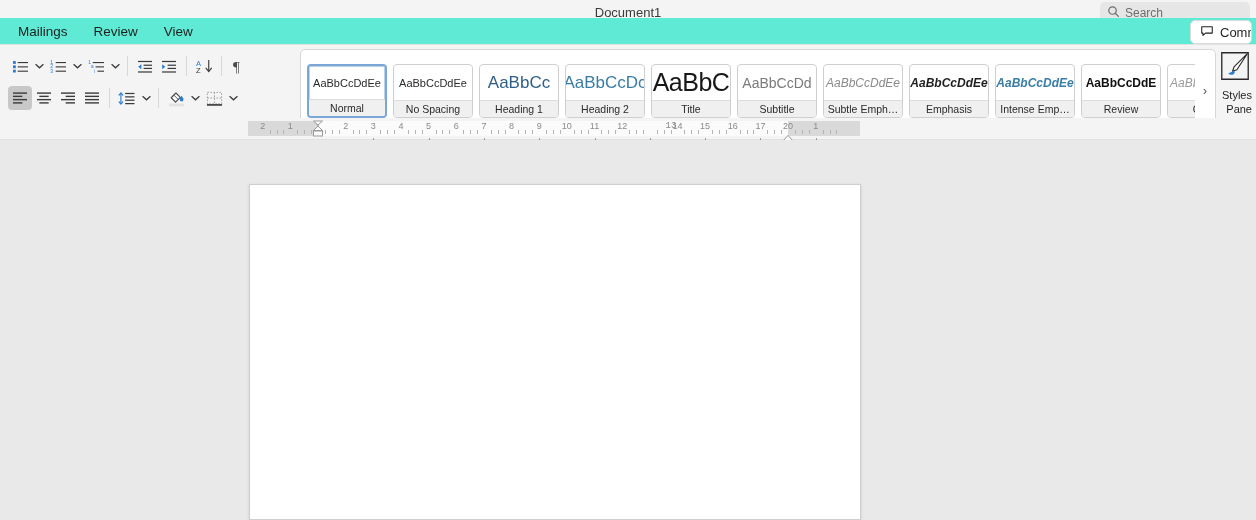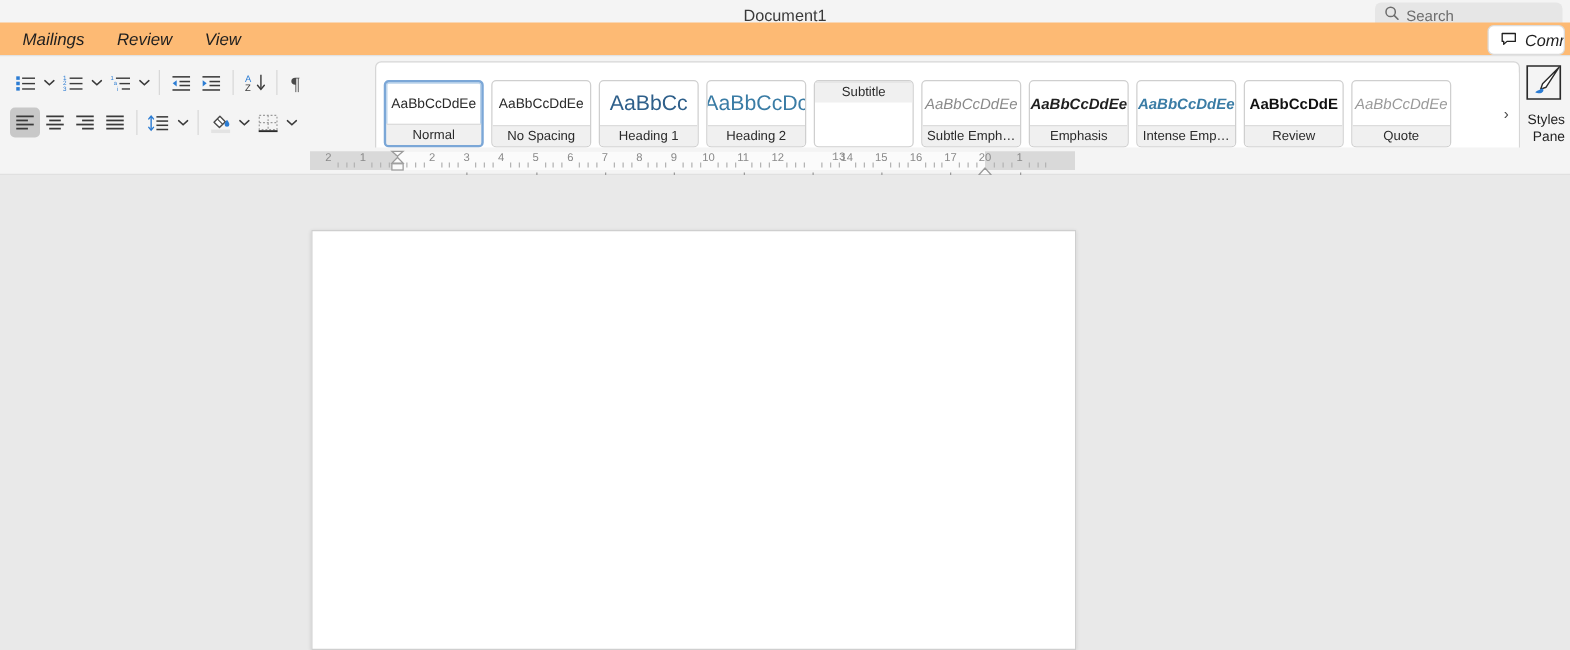--- a/index.html
+++ b/index.html
@@ -26,22 +26,21 @@
     position: absolute; right: 6px; top: -10px;
     width: 150px; height: 22px; border-radius: 5px;
     background: #e6e6e6; display: flex; align-items: center; gap: 5px;
     padding: 0 7px; overflow: hidden;
   }
   .search-chip .lbl { font-size: 12px; color: #6d6d6d; }
 
   
   .tabstrip {
     position: absolute; top: 18px; left: 0; width: 1256px; height: 26px;
-    background: #fdba74;
-    font-style: italic;
+    background: #5eead4;
   }
   .tabs { display: flex; align-items: center; height: 26px; padding-left: 10px; gap: 10px; }
   .tab {
     font-size: 13.5px; color: #1f1f1f; padding: 2px 8px;
     border-radius: 4px; white-space: nowrap; cursor: default;
   }
   .comments-btn {
     position: absolute; right: 4px; top: 2px; height: 24px;
     display: flex; align-items: center; gap: 6px;
     background: #ffffff; border: 1px solid #dcdcdc; border-radius: 5px;
@@ -399,20 +398,25 @@
           </div>
           <div class="style-tile">
             <div class="style-preview p-h1">AaBbCc</div>
             <div class="style-name">Heading 1</div>
           </div>
           <div class="style-tile">
             <div class="style-preview p-h2">AaBbCcDс</div>
             <div class="style-name">Heading 2</div>
           </div>
           <div class="style-tile">
+            <div class="style-preview p-title">AaBbС</div>
+            <div class="style-name">Title</div>
+          </div>
+          <div class="style-tile">
+            <div class="style-preview p-subtitle">AaBbCcDd</div>
             <div class="style-name">Subtitle</div>
           </div>
           <div class="style-tile">
             <div class="style-preview p-subtle-emph">AaBbCcDdEе</div>
             <div class="style-name">Subtle Emph…</div>
           </div>
           <div class="style-tile">
             <div class="style-preview p-emph">AaBbCcDdEе</div>
             <div class="style-name">Emphasis</div>
           </div>

